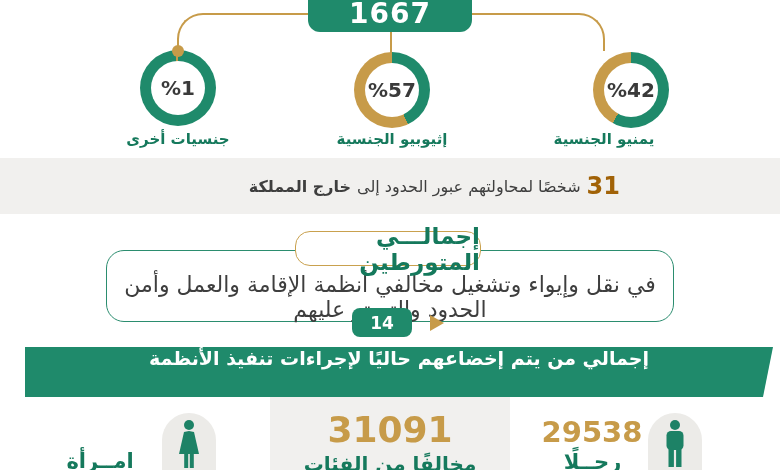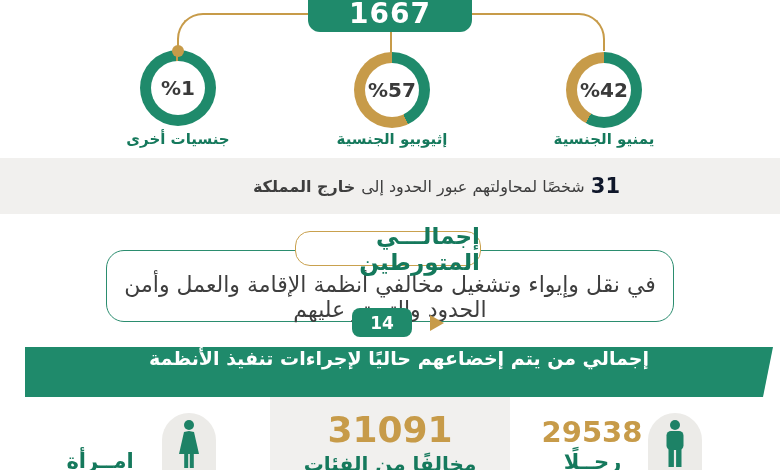--- a/index.html
+++ b/index.html
@@ -45,21 +45,21 @@
     position:absolute; left:632px; top:161px; width:140px; height:53px;
     background:#1f8a6b; clip-path:polygon(13% 0, 100% 0, 100% 100%, 0 100%);
     display:flex; align-items:center; justify-content:center;
     color:#fff; font-weight:bold; font-size:20px; z-index:2;
   }
   .arrest-text{
     position:absolute; left:70px; top:158px; width:550px; height:56px;
     display:flex; align-items:center; justify-content:flex-start;
     font-size:16px; color:#3e3e3e; gap:6px; white-space:nowrap;
   }
-  .arrest-text .count{ color:#0f172a; font-weight:bold; font-size:21px; }
+  .arrest-text .count{ color:#a16207; font-weight:bold; font-size:24px; }
   .arrest-text .b{ font-weight:bold; }
   
   .involved-box{
     position:absolute; left:106px; top:250px; width:568px; height:72px;
     border:1.5px solid #2b8d6f; border-radius:18px; background:#fff;
   }
   .involved-title{
     position:absolute; left:295px; top:231px; width:186px; height:35px;
     background:#fff; border:1.6px solid #c9a14e; border-radius:15px;
     display:flex; align-items:center; justify-content:center;
@@ -122,21 +122,21 @@
   <div class="donut" style="left: 140px; top: 50px; background: conic-gradient(rgb(31, 138, 107) 0deg, rgb(31, 138, 107) 99%, rgb(199, 155, 73) 99%, rgb(199, 155, 73) 100%);">
     <div class="hole">
         <span>%1</span>
       </div>
   </div>
   <div class="donut" style="left: 354px; top: 52px; background: conic-gradient(rgb(31, 138, 107) 0deg, rgb(31, 138, 107) 43%, rgb(199, 155, 73) 43%, rgb(199, 155, 73) 100%);">
     <div class="hole">
         <span>%57</span>
       </div>
   </div>
-  <div class="donut" style="left: 566px; top: 52px; background: conic-gradient(rgb(31, 138, 107) 0deg, rgb(31, 138, 107) 58%, rgb(199, 155, 73) 58%, rgb(199, 155, 73) 100%);">
+  <div class="donut" style="left: 593px; top: 52px; background: conic-gradient(rgb(31, 138, 107) 0deg, rgb(31, 138, 107) 58%, rgb(199, 155, 73) 58%, rgb(199, 155, 73) 100%);">
     <div class="hole">
         <span>%42</span>
       </div>
   </div>
   <div class="donut-label" style="left:93px;">جنسيات أخرى</div>
   <div class="donut-label" style="left:307px;">إثيوبيو الجنسية</div>
   <div class="donut-label" style="left:519px;">يمنيو الجنسية</div>
 
   <div class="gray-band"></div>
   <div class="arrest-text">

